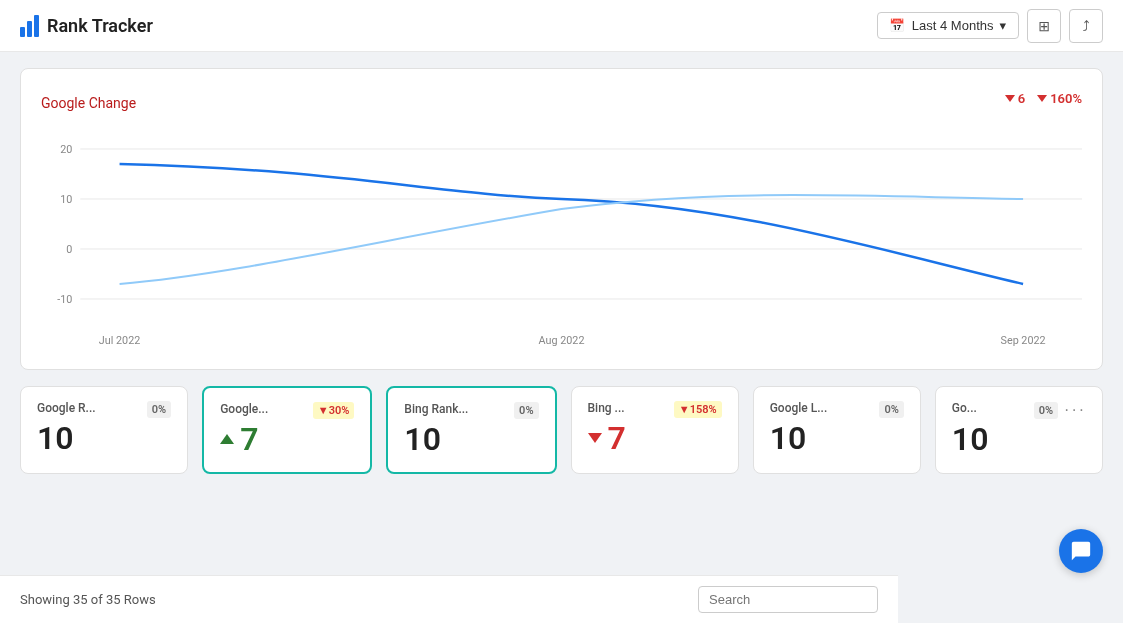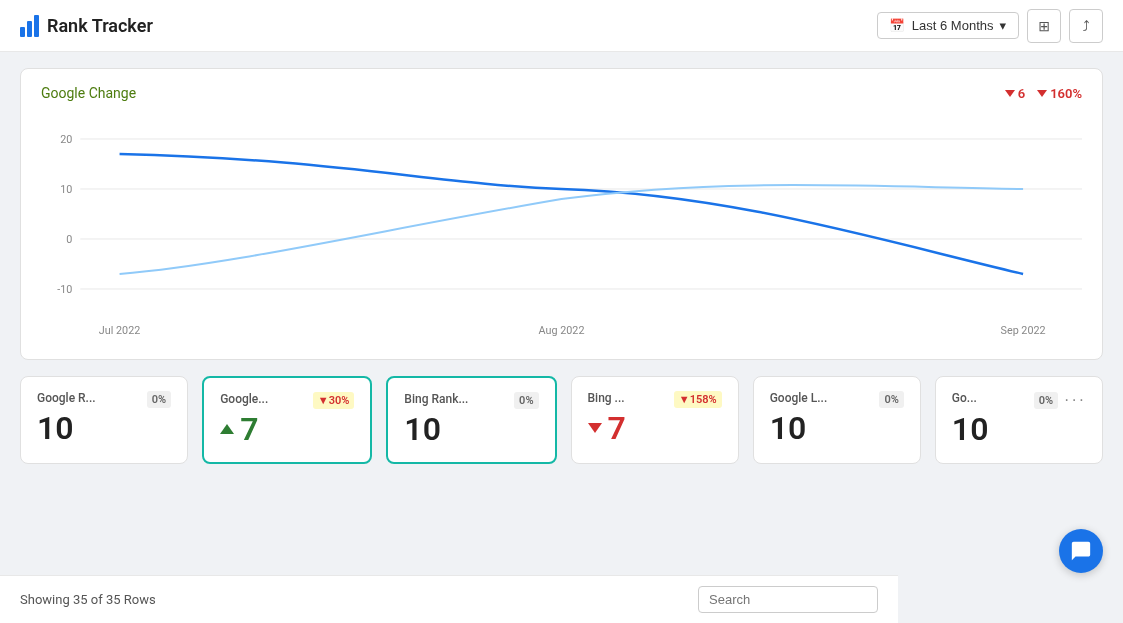--- a/index.html
+++ b/index.html
@@ -87,21 +87,22 @@
       position: relative;
     }
     .chart-header {
       display: flex;
       justify-content: space-between;
       align-items: center;
       margin-bottom: 8px;
     }
     .chart-title {
       font-size: 14px;
-      color: #4d7c0f;
+      color: #b91c1c;
+      margin-top: 10px;
     }
     .chart-stats {
       display: flex;
       gap: 12px;
       align-items: center;
     }
     .stat-badge {
       display: flex;
       align-items: center;
       gap: 3px;
@@ -264,21 +265,21 @@
     <div class="header-logo-icon">
       <div class="bar" style="width:5px;height:10px;"></div>
       <div class="bar" style="width:5px;height:16px;"></div>
       <div class="bar" style="width:5px;height:22px;"></div>
     </div>
     <span class="header-title">Rank Tracker</span>
   </div>
   <div class="header-right">
     <button class="btn-date">
       <span>📅</span>
-      <span>Last 6 Months</span>
+      <span>Last 4 Months</span>
       <span>▾</span>
     </button>
     <button class="btn-icon">
       <span>⊞</span>
     </button>
     <button class="btn-icon">
       <span>⤴</span>
     </button>
   </div>
 </div>

